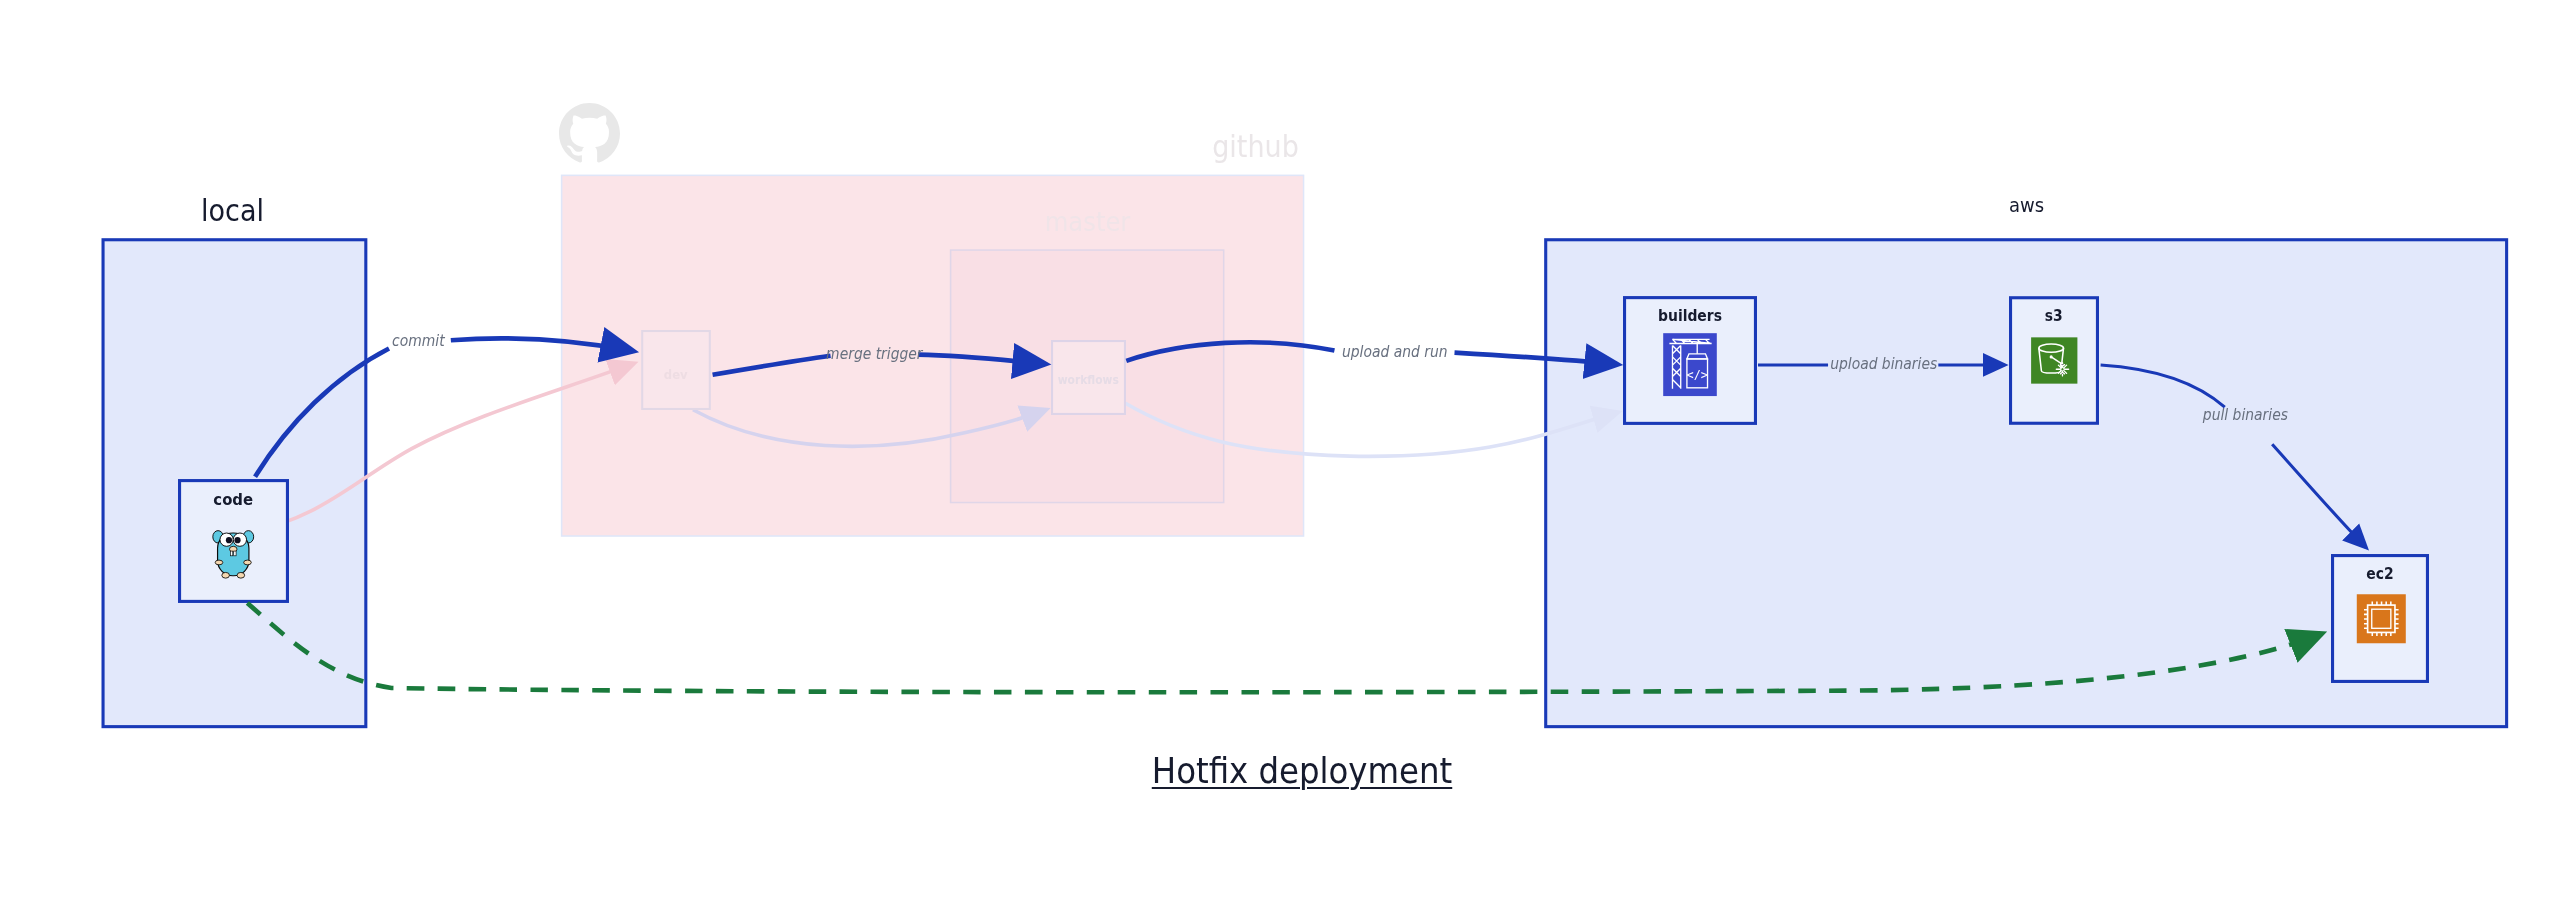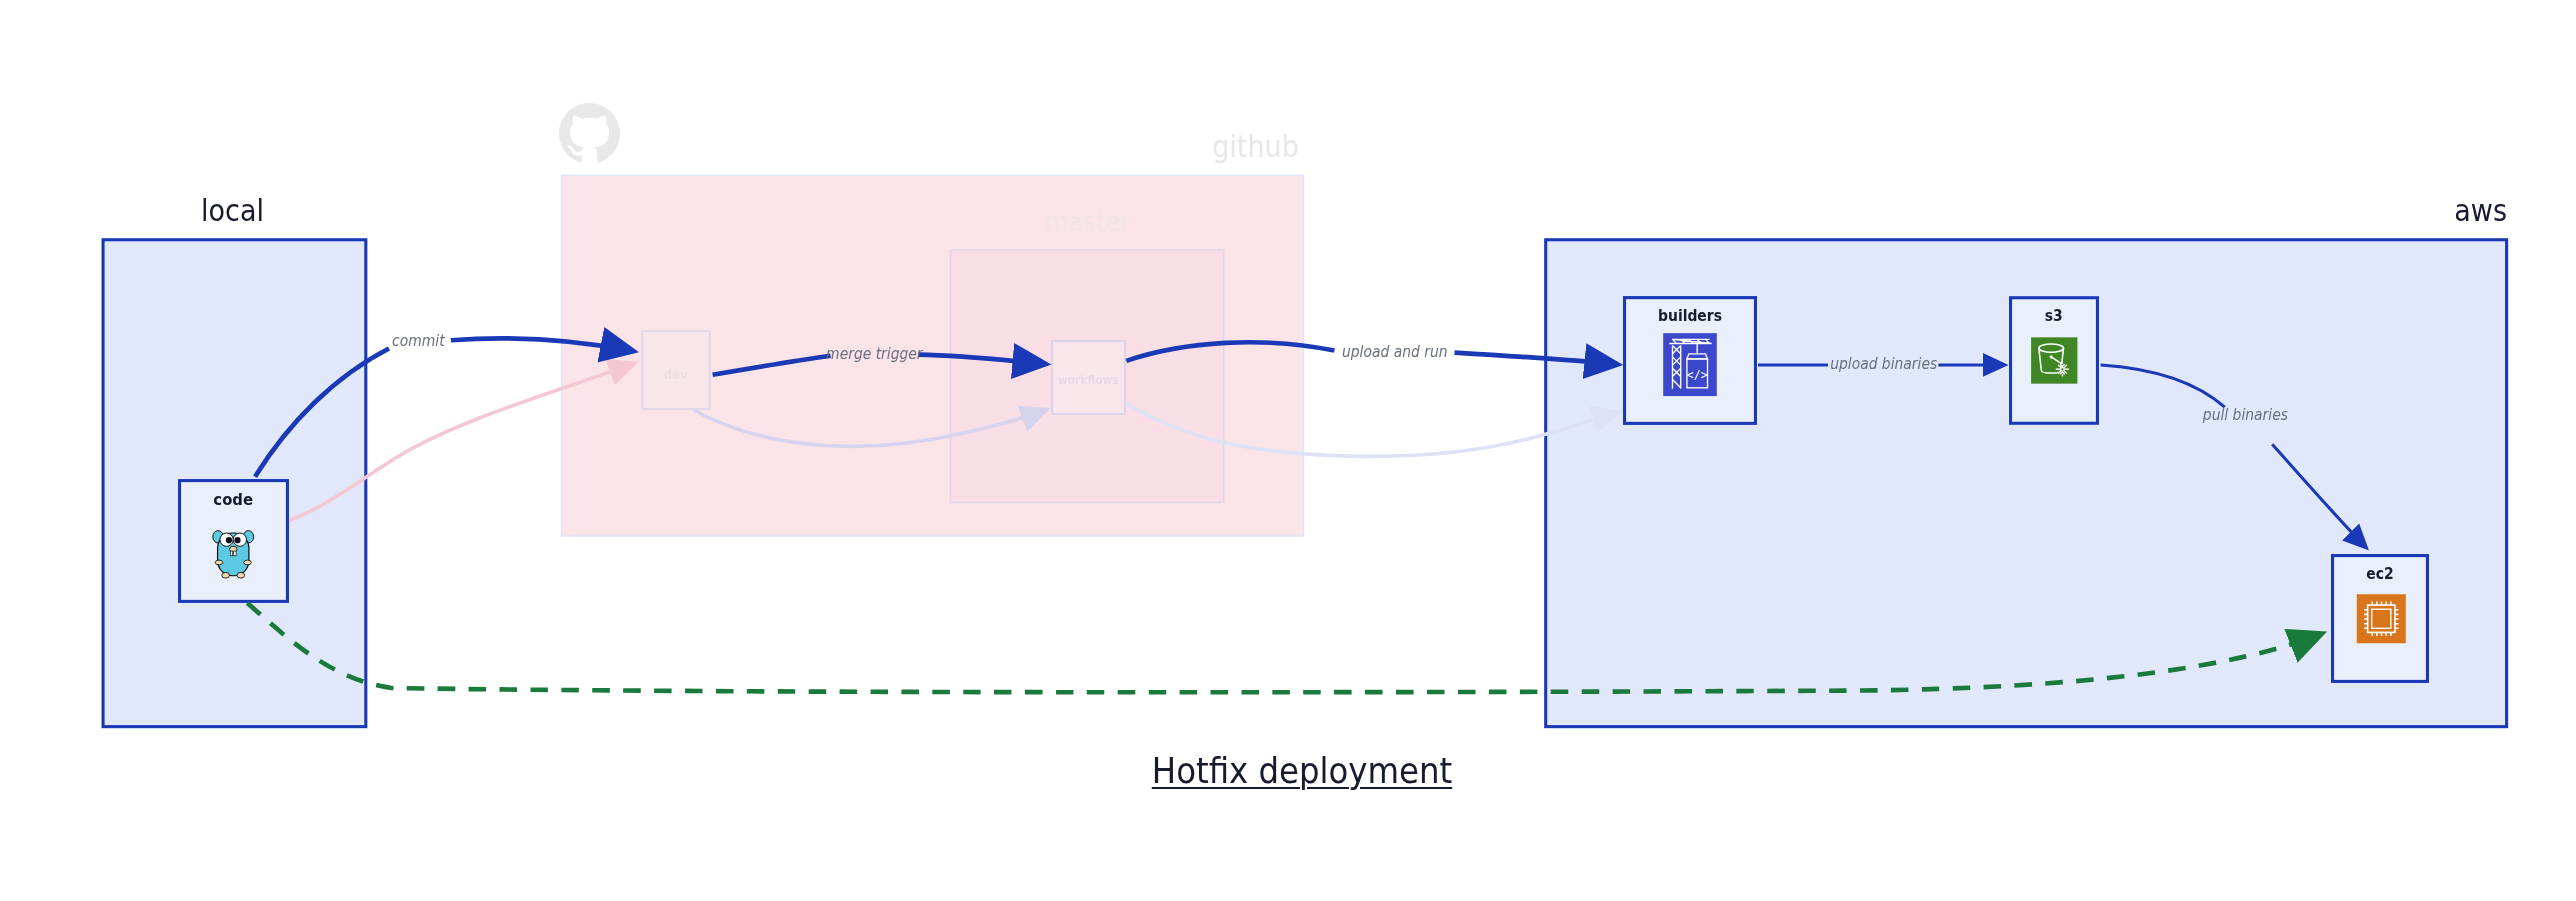--- a/index.html
+++ b/index.html
@@ -97,21 +97,21 @@
 
     <path d="M 2180 780 C 2300 850, 2420 880, 2620 885 C 2900 890, 3000 840, 3140 800" fill="none" stroke="#dde2f7" stroke-width="7" marker-end="url(#arrow-bluefade)"></path>
   </svg>
 
   <div class="cluster-label" style="left:101px; top:193px; width:263px; text-align:center; font-size:30px; color:#161b2e;">local</div>
 
   <div class="cluster-label" style="left:562px; top:129px; width:742px; text-align:right; padding-right:5.2px; box-sizing:border-box; font-size:30px; color:#eae6e8;">github</div>
 
   <div class="cluster-label" style="left:951px; top:206px; width:273px; text-align:center; font-size:27px; color:#f0e4e8;">master</div>
 
-  <div class="cluster-label" style="left:1546px; top:193px; width:961px; text-align:right; font-size:30px; color:#161b2e;">aws</div>
+  <div class="cluster-label" style="left:1546px; top:193px; width:961px; text-align:center; font-size:20px; color:#161b2e;">aws</div>
 
   <svg style="position:absolute; left:559px; top:103px; width:61px; height:61px;" viewBox="0 0 16 16" fill="#e8e8e8">
     <path d="M8 0C3.58 0 0 3.58 0 8c0 3.54 2.29 6.53 5.47 7.59.4.07.55-.17.55-.38 0-.19-.01-.82-.01-1.49-2.01.37-2.53-.49-2.69-.94-.09-.23-.48-.94-.82-1.13-.28-.15-.68-.52-.01-.53.63-.01 1.08.58 1.23.82.72 1.21 1.87.87 2.33.66.07-.52.28-.87.51-1.07-1.78-.2-3.64-.89-3.64-3.95 0-.87.31-1.59.82-2.15-.08-.2-.36-1.02.08-2.12 0 0 .67-.21 2.2.82.64-.18 1.32-.27 2-.27s1.36.09 2 .27c1.53-1.04 2.2-.82 2.2-.82.44 1.1.16 1.92.08 2.12.51.56.82 1.27.82 2.15 0 3.07-1.87 3.75-3.65 3.95.29.25.54.73.54 1.48 0 1.07-.01 1.93-.01 2.2 0 .21.15.46.55.38A8.01 8.01 0 0 0 16 8c0-4.42-3.58-8-8-8z"></path>
   </svg>
 
   <svg style="position:absolute; left:178px; top:479px; width:111px; height:124px;" viewBox="0 0 215 240">
     <rect x="3" y="3" width="209" height="234" fill="#eaeffc" stroke="#1939b7" stroke-width="6"></rect>
     <text class="node-label" x="107" y="50" font-size="32" fill="#161b2e">code</text>
 
     <g transform="translate(107,145) scale(0.92)">

